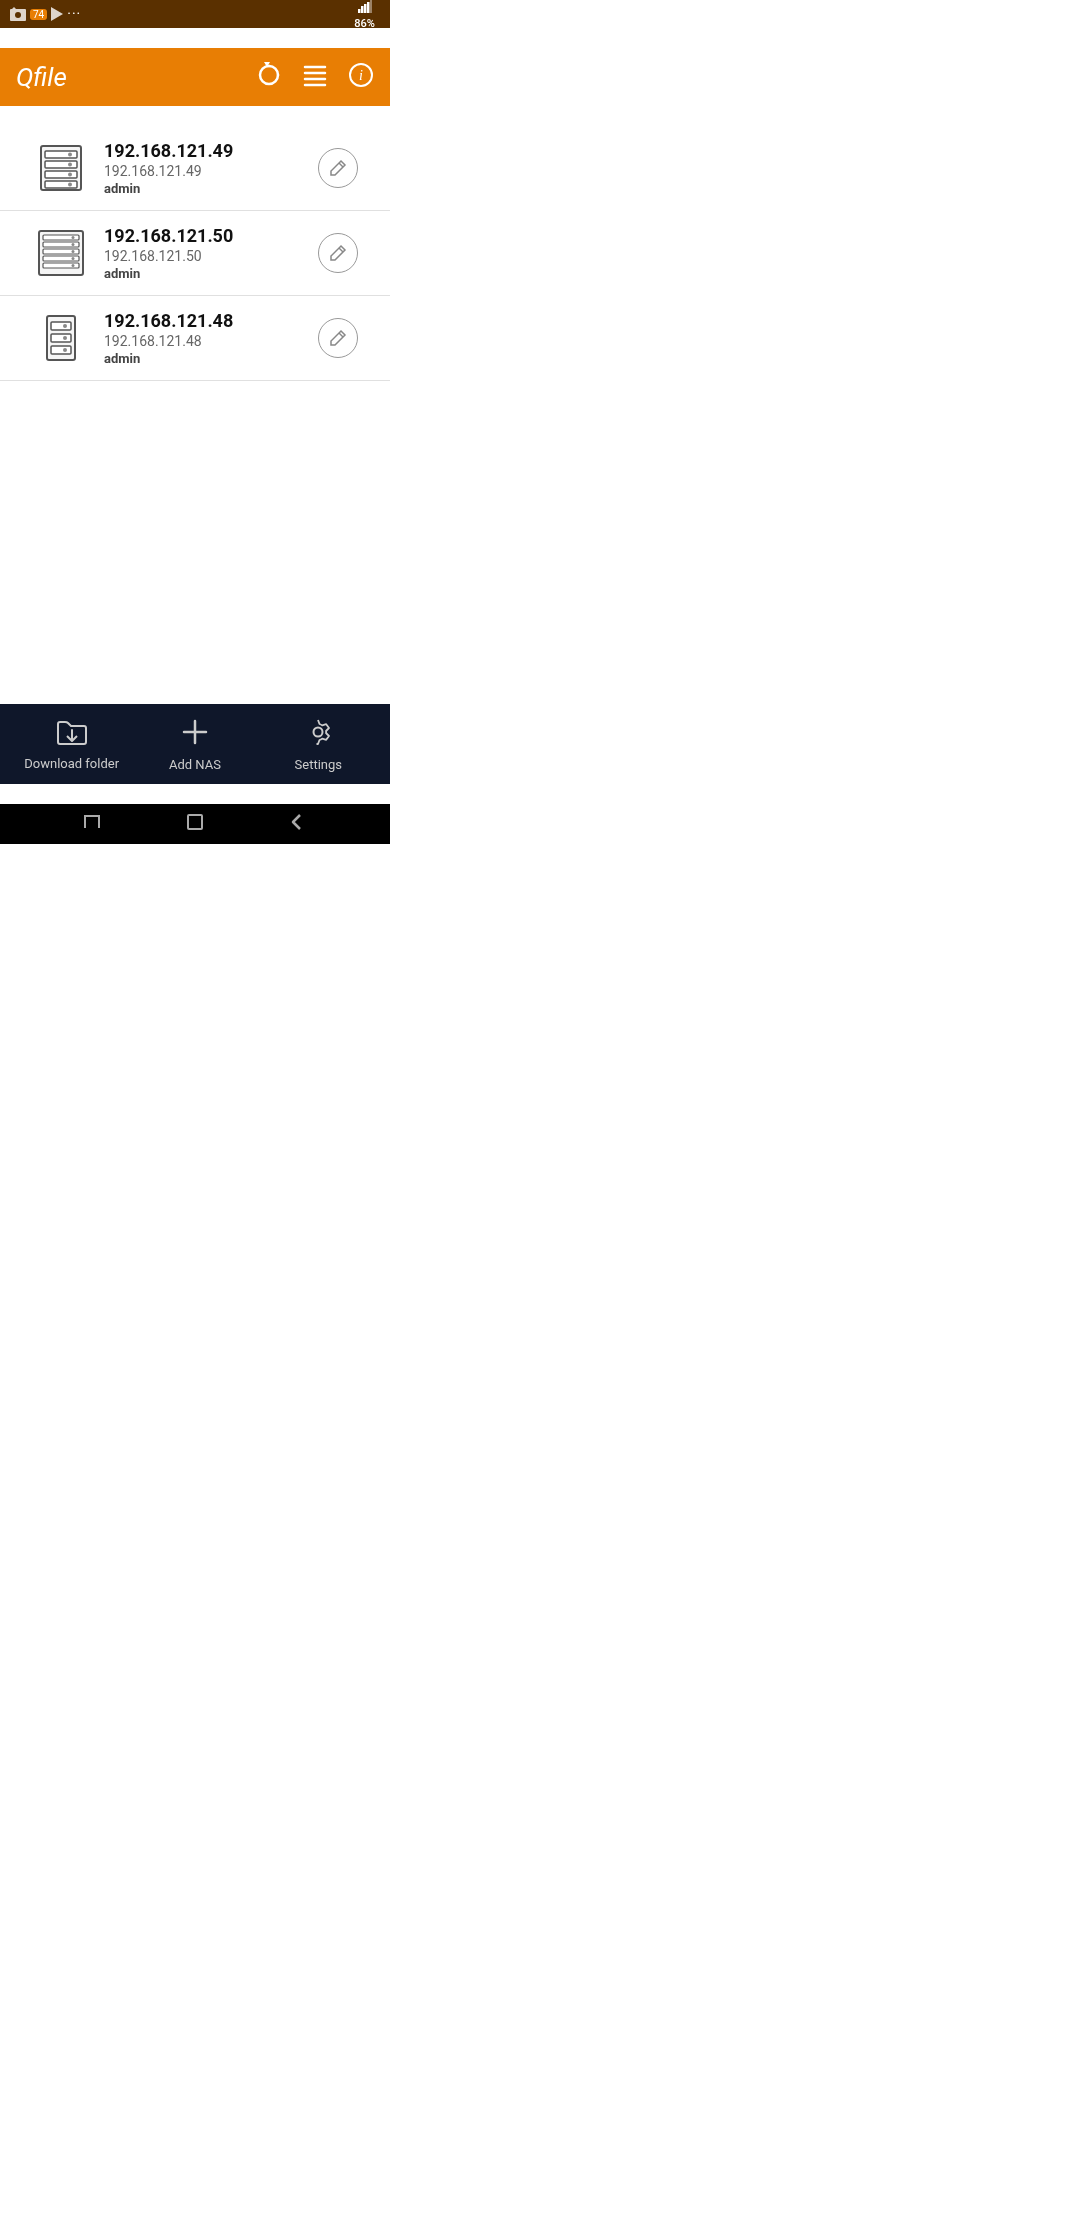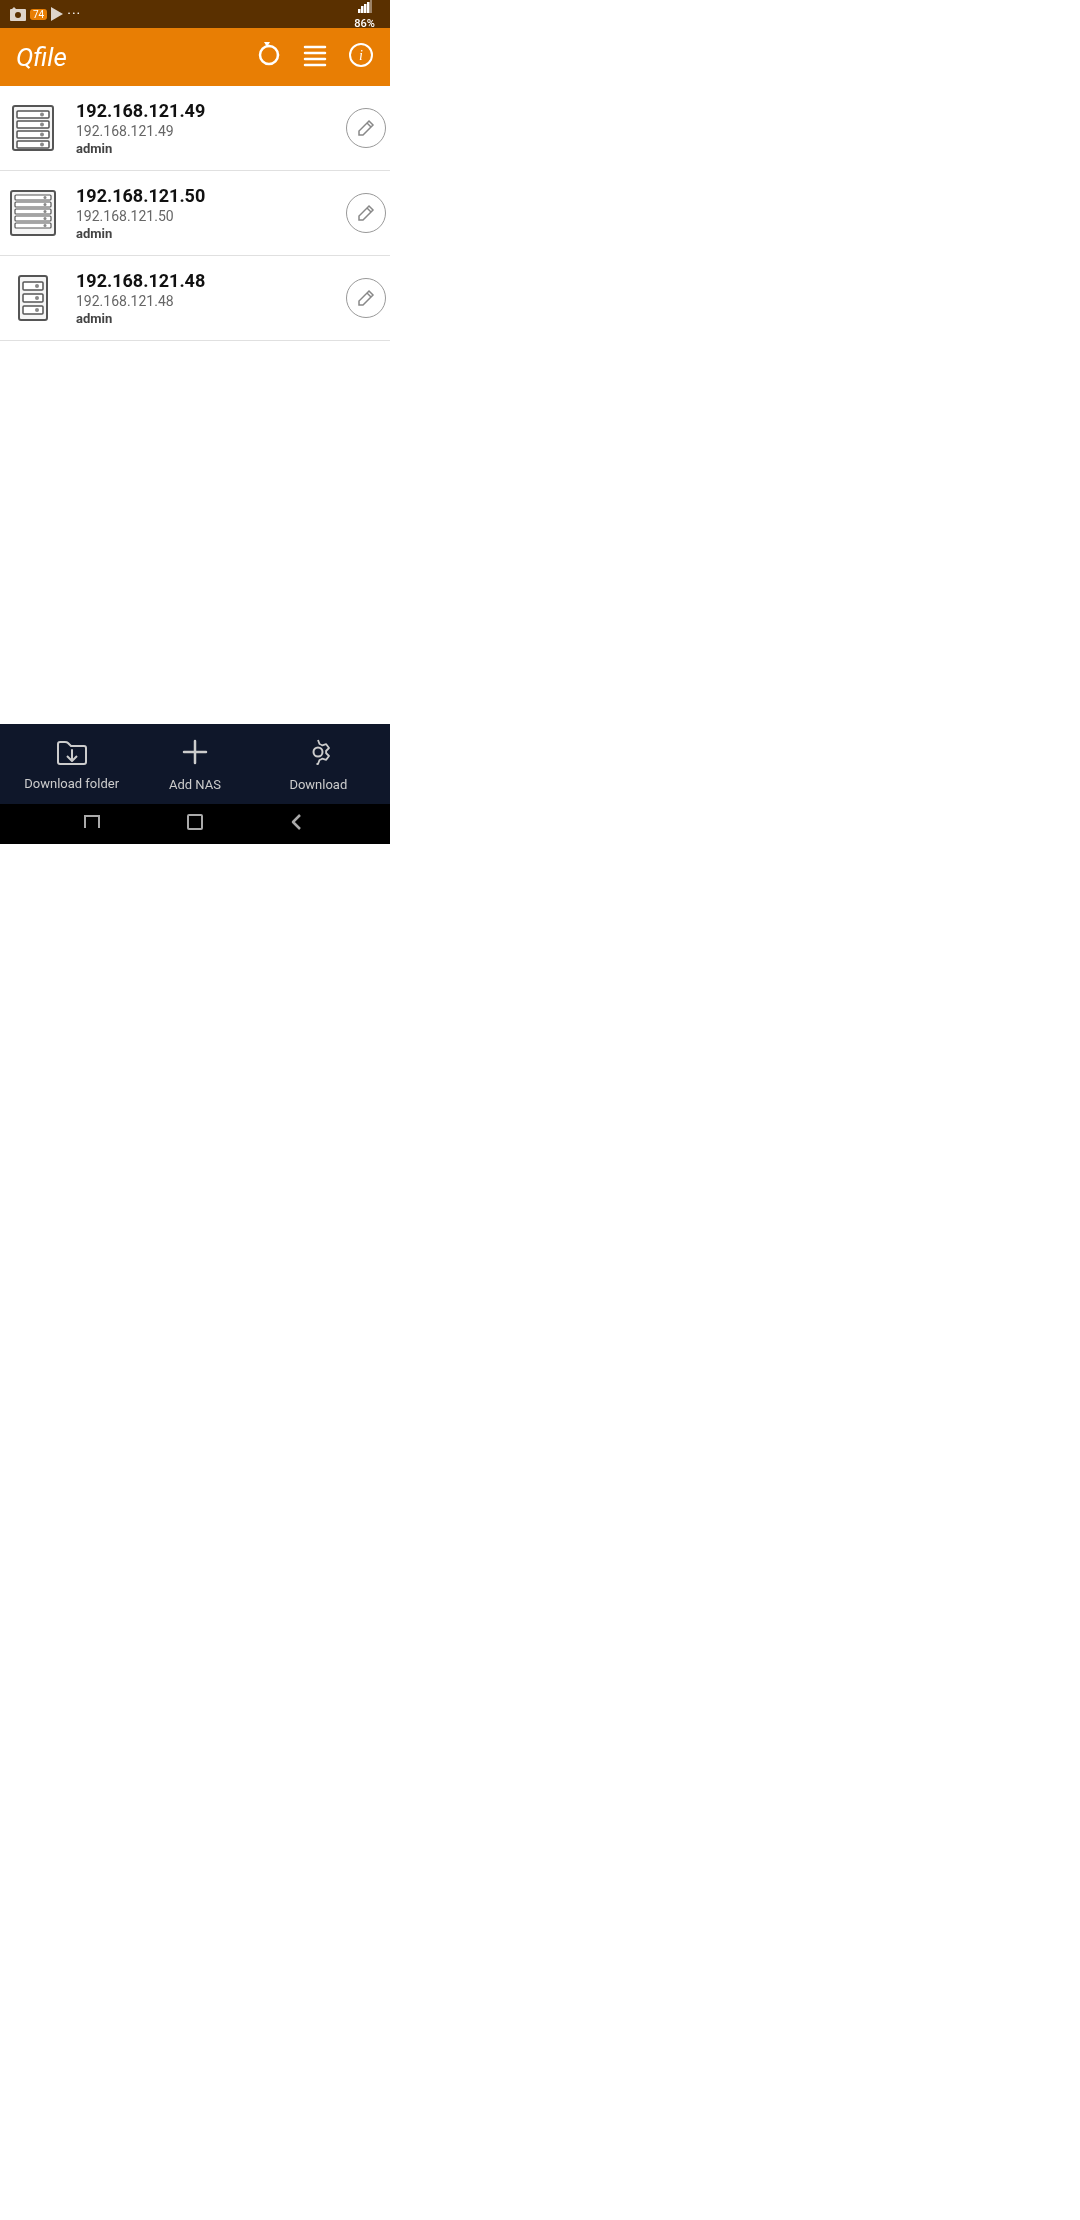--- a/index.html
+++ b/index.html
@@ -55,21 +55,21 @@
     }
 
     
     .nas-list {
       flex: 1;
       overflow-y: auto;
     }
     .nas-item {
       display: flex;
       align-items: center;
-      padding: 14px 4px;
+      padding: 14px 32px;
       border-bottom: 1px solid #e0e0e0;
       gap: 14px;
     }
     .nas-icon-wrap {
       width: 58px;
       flex-shrink: 0;
       display: flex;
       align-items: center;
       justify-content: center;
     }
@@ -142,20 +142,21 @@
     }
     .android-nav-btn {
       color: #aaa;
       font-size: 18px;
     }
 
     .main-layout {
       display: flex;
       flex-direction: column;
       height: 100%;
+      gap: 20px;
     }
 
     
     .nas-svg {
       width: 52px;
       height: 52px;
     }
   </style>
 </head>
 <body>
@@ -352,21 +353,21 @@
       <span class="nav-item-label">Add NAS</span>
     </div>
 
     <div class="nav-item">
       <span class="nav-item-icon">
         <svg width="30" height="30" viewBox="0 0 30 30" fill="none">
           <circle cx="15" cy="15" r="4.5" stroke="#ccc" stroke-width="2"></circle>
           <path d="M15 3 L16.5 7 Q18 7.5 19.2 8.4 L23.2 7.2 L26 11 L23 14 Q23.2 14.7 23.2 15 Q23.2 15.3 23 16 L26 19 L23.2 22.8 L19.2 21.6 Q18 22.5 16.5 23 L15 27 L13.5 27 Q12 23 Q10.8 22.5 9.6 21.6 L5.6 22.8 L2.8 19 L5.8 16 Q5.6 15.3 5.6 15 Q5.6 14.7 5.8 14 L2.8 11 L5.6 7.2 L9.6 8.4 Q10.8 7.5 12 7 L13.5 3 Z" stroke="#ccc" stroke-width="1.8" fill="none" stroke-linejoin="round"></path>
         </svg>
       </span>
-      <span class="nav-item-label">Download</span>
+      <span class="nav-item-label">Settings</span>
     </div>
   </div>
 
   <div class="android-nav">
     <span class="android-nav-btn">
       <svg width="20" height="18" viewBox="0 0 20 18" fill="none">
         <polyline points="3,15 3,3 17,3 17,15" stroke="#aaa" stroke-width="2" fill="none"></polyline>
         <line x1="3" y1="15" x2="17" y2="15" stroke="none"></line>
       </svg>
     </span>

